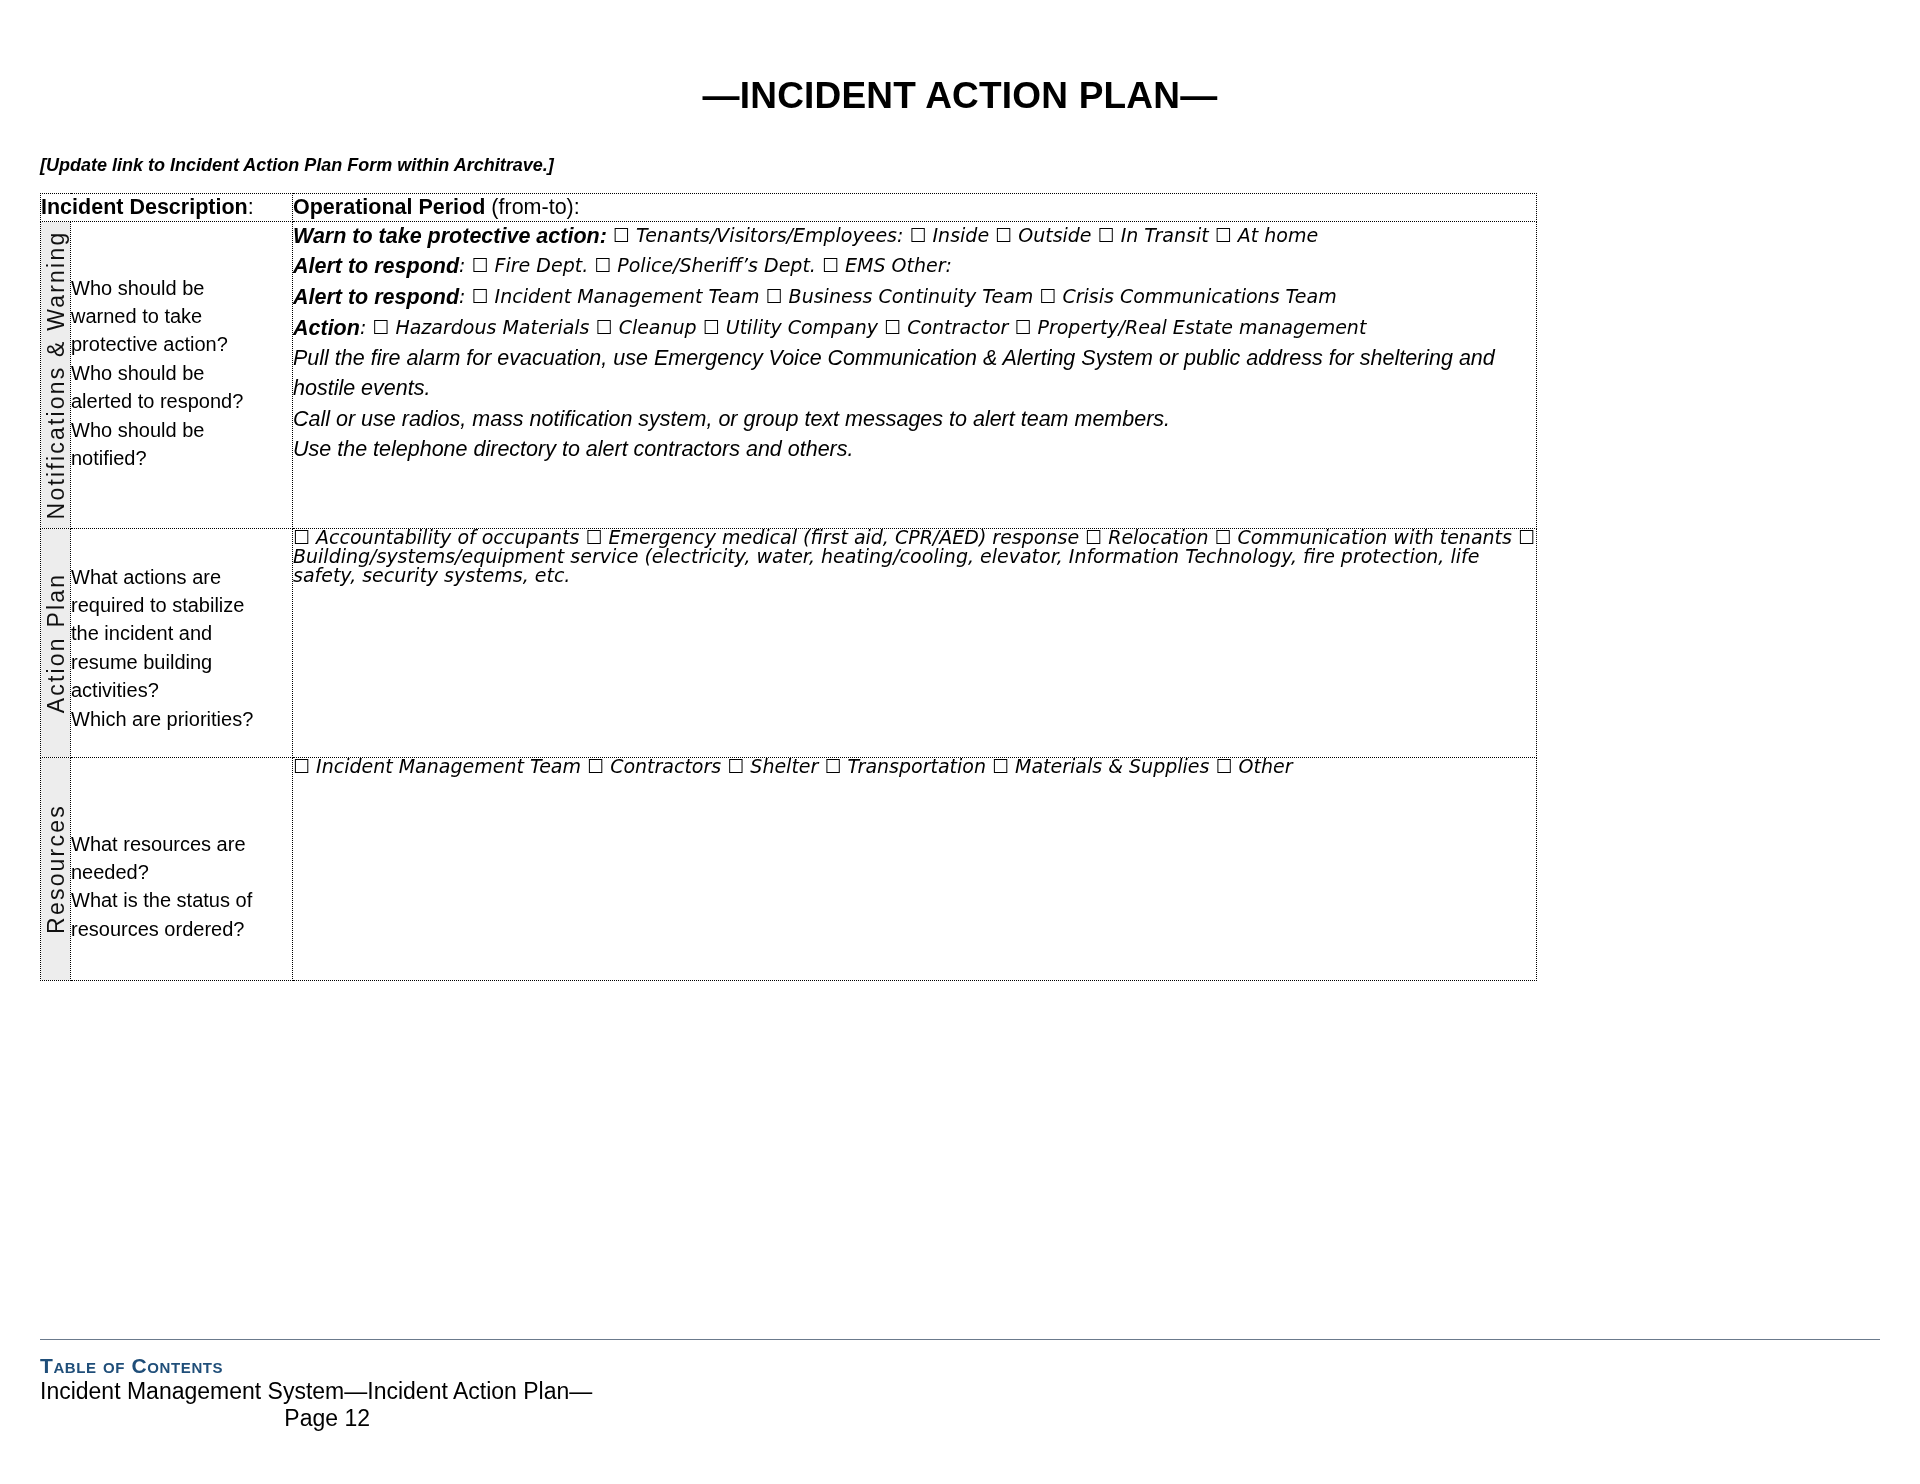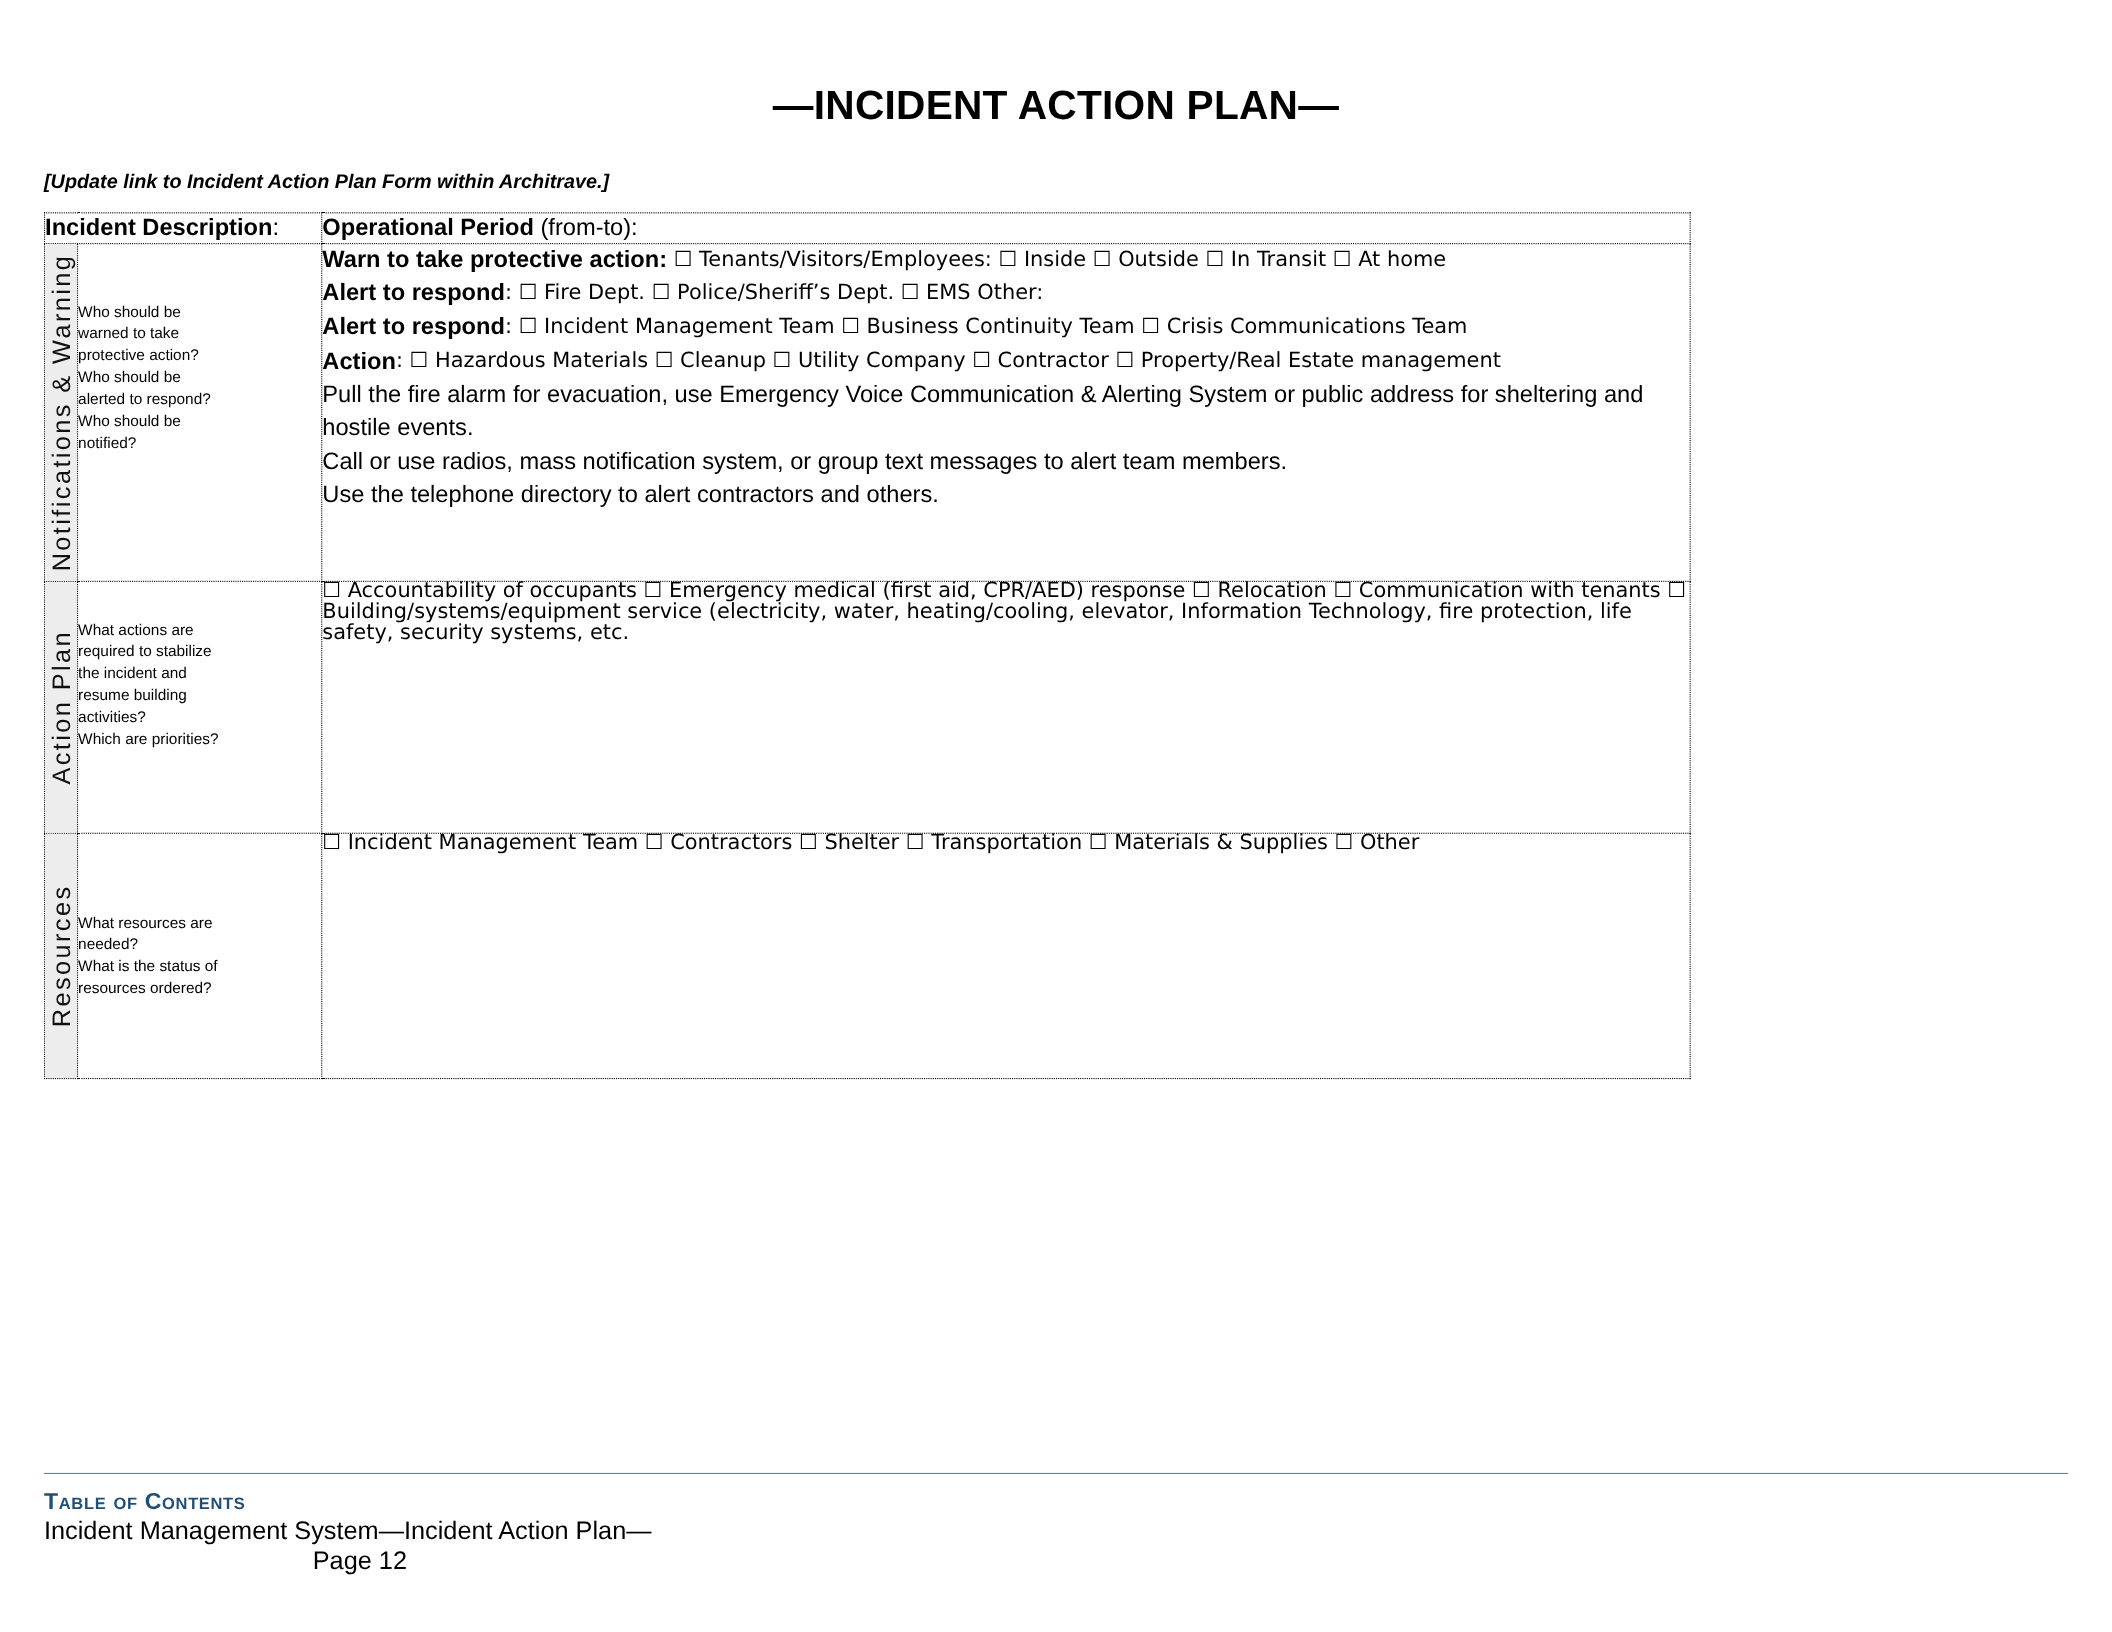--- a/index.html
+++ b/index.html
@@ -80,30 +80,31 @@
     transform-origin: center center;
     white-space: nowrap;
     font-size: 23px;
     letter-spacing: 2.2px;
     color: #111;
   }
 
   .question-cell {
     width: 222px;
     padding: 40px 12px 10px 12px;
-    font-size: 14px;
+    font-size: 20px;
     line-height: 1.42;
     margin-left: 36px;
   }
   .question-cell p { margin: 0; }
 
   .content-cell {
     padding: 12px 14px 10px 12px;
     font-size: 21.5px;
     line-height: 1.38;
+    font-style: italic;
   }
   .content-cell p { margin: 0 0 1px 0; }
   .content-cell .lbl { font-weight: 700; }
   .cb {
     font-family: "DejaVu Sans", sans-serif;
     font-size: 19px;
     line-height: 1;
     position: relative;
     top: -1px;
   }

